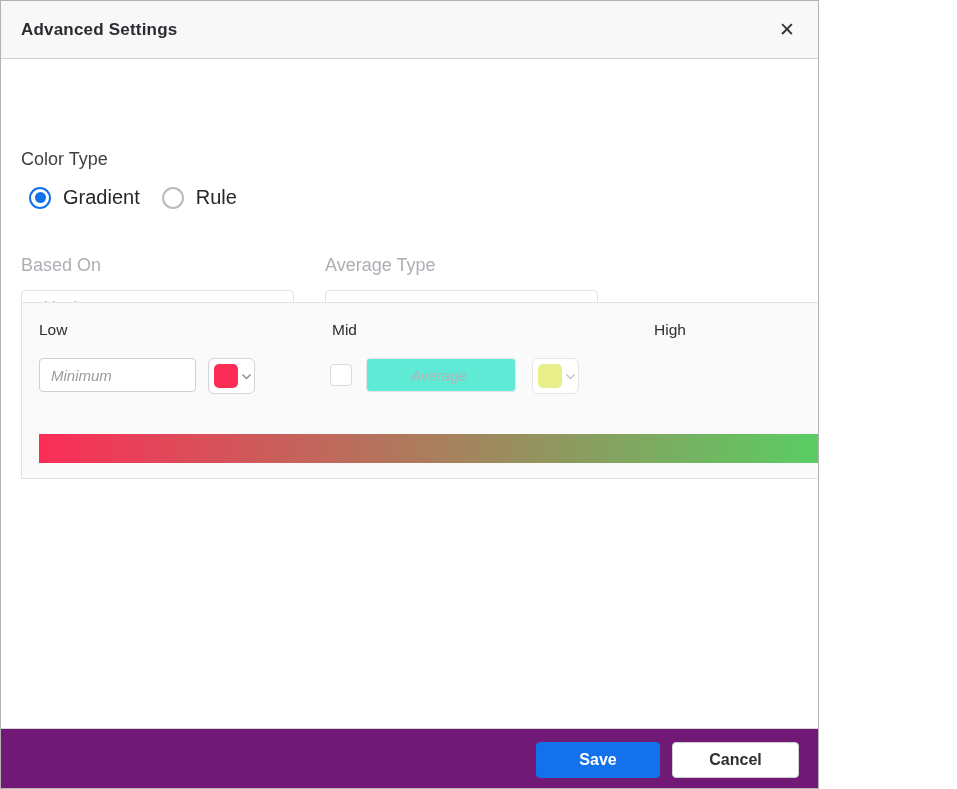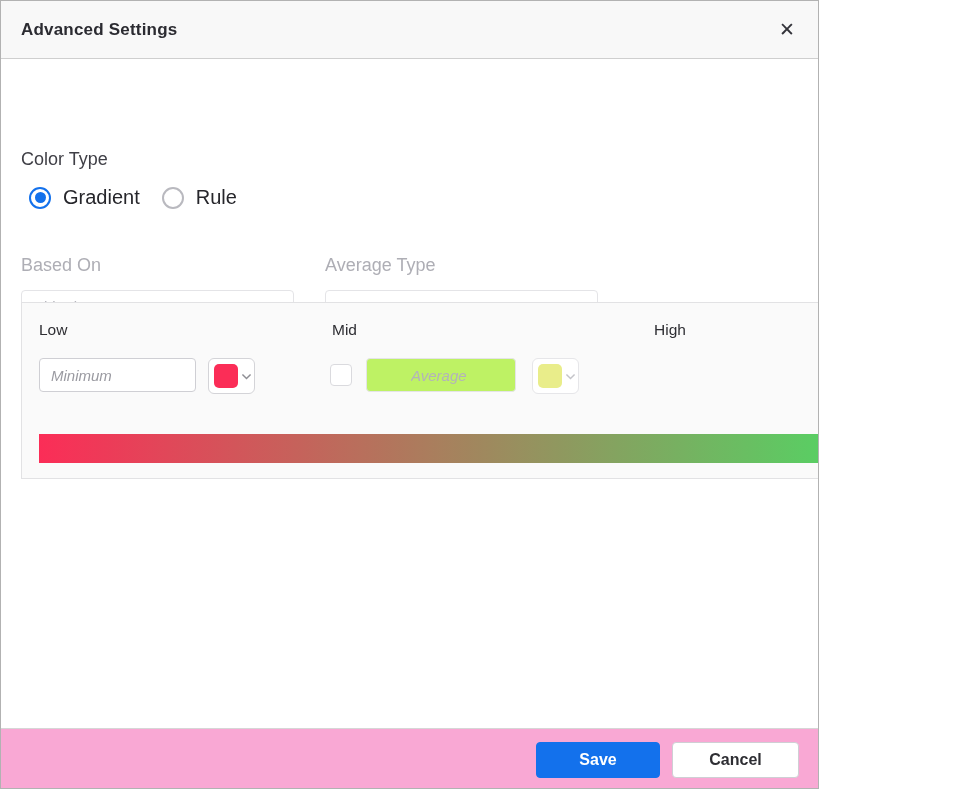--- a/index.html
+++ b/index.html
@@ -91,21 +91,21 @@
     position: absolute; top: 55px;
     height: 34px;
     border: 1px solid #cfcfd4; border-radius: 4px;
     background: #ffffff;
     padding: 0 11px;
     font-family: "Liberation Sans", "DejaVu Sans", sans-serif;
     font-size: 15px; color: #3c3c42;
     outline: none;
   }
   .txt-input::placeholder { font-style: italic; color: #9a9aa1; opacity: 1; }
-  .txt-input.disabled { border-color: #e4e4e7; background: #bef264; padding-left: 44px; }
+  .txt-input.disabled { border-color: #e4e4e7; background: #5eead4; padding-left: 44px; }
   .txt-input.disabled::placeholder { color: #b3b3ba; }
   .checkbox {
     position: absolute; top: 61px;
     width: 22px; height: 22px;
     border: 1px solid #dadade; border-radius: 4px;
     background: #ffffff; cursor: pointer;
   }
   .swatch-btn {
     position: absolute; top: 55px;
     width: 47px; height: 36px;
@@ -123,21 +123,21 @@
   .swatch-btn .chev { margin-left: 2px; }
   .gradient-bar {
     position: absolute;
     left: 17px; top: 131px;
     width: 837px; height: 29px;
   }
   
   .dlg-footer {
     position: relative;
     height: 61px;
-    background: #f9a8d4;
+    background: #701a75;
     border-top: 1px solid #d6d6d6;
     display: flex; align-items: flex-start; justify-content: flex-end;
     padding: 13px 19px 0 0;
   }
   .btn {
     height: 36px;
     border-radius: 4px;
     font-family: "Liberation Sans", "DejaVu Sans", sans-serif;
     font-size: 16px; font-weight: 700;
     cursor: pointer;

